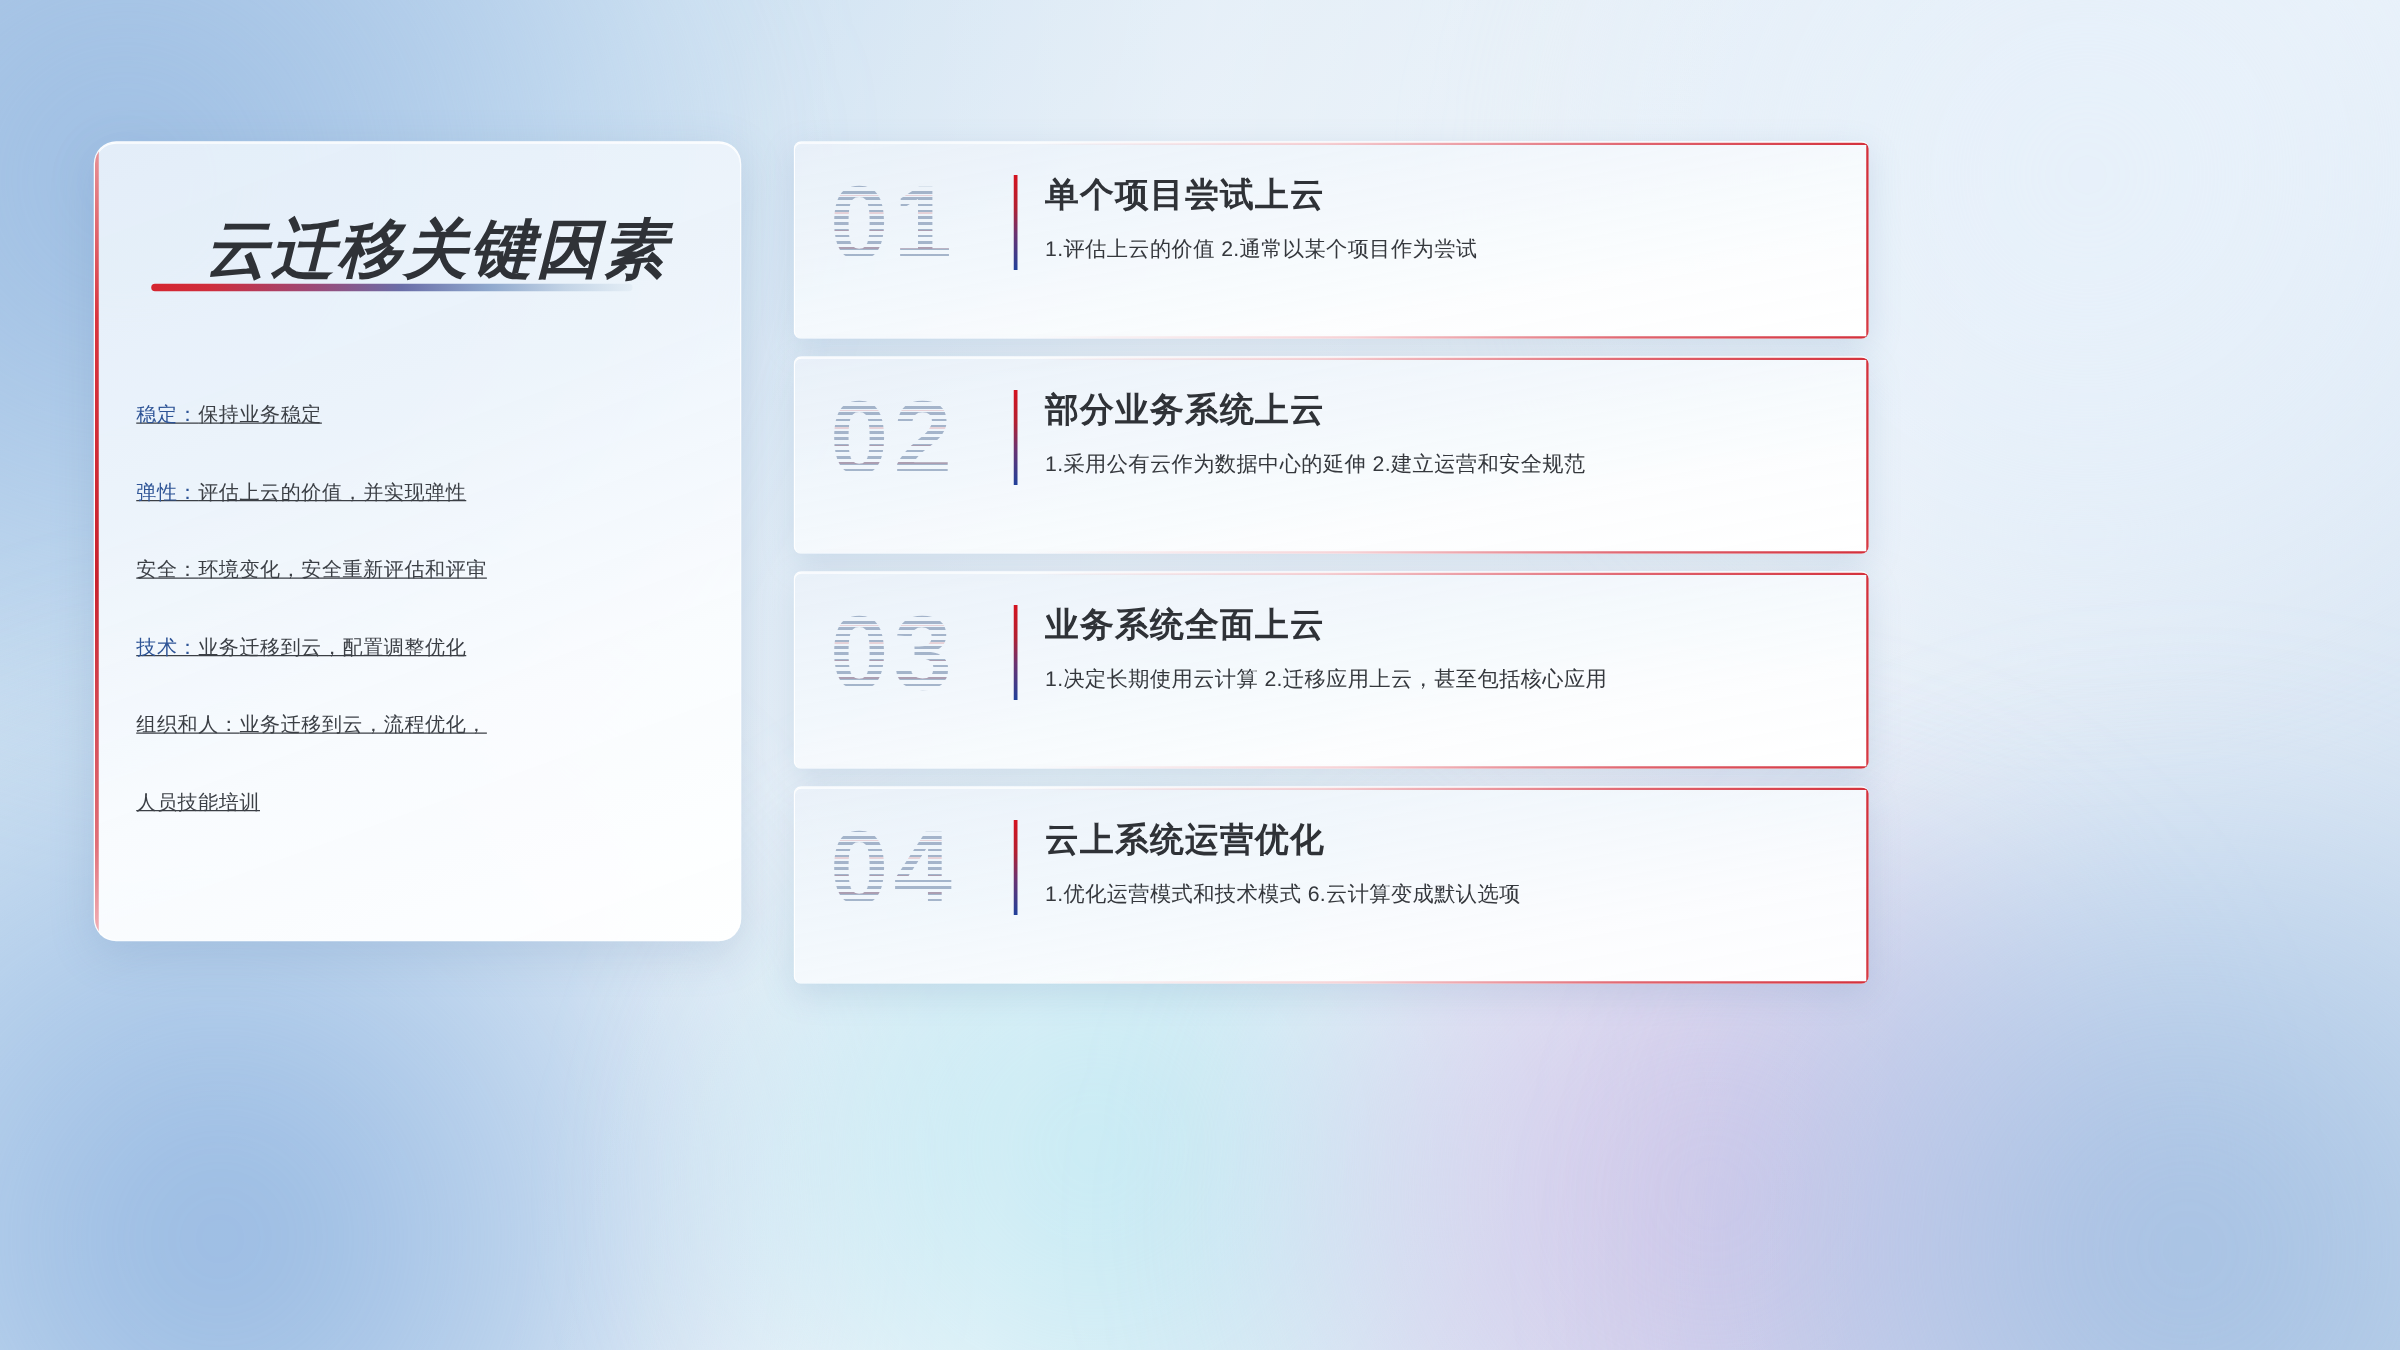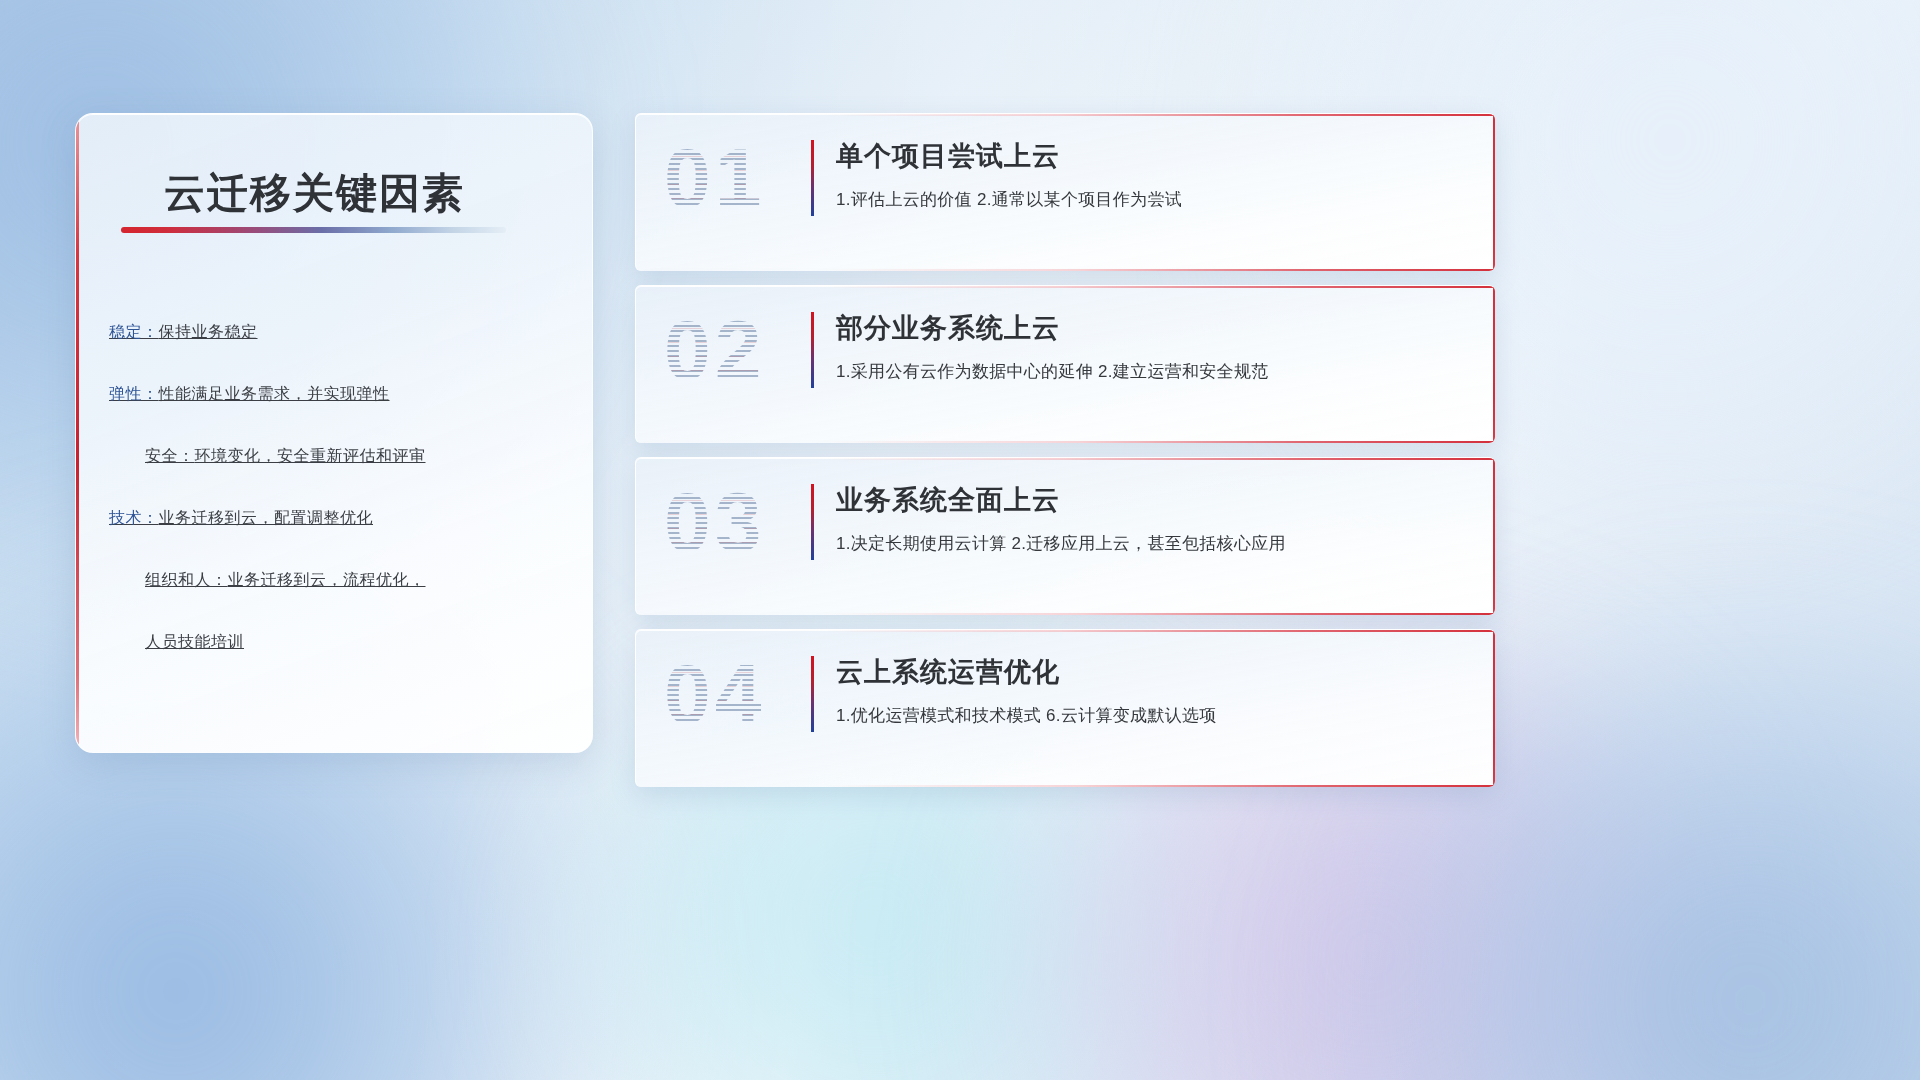--- a/index.html
+++ b/index.html
@@ -65,34 +65,35 @@
     border:1px solid rgba(255,255,255,.85);
     box-shadow:0 10px 36px rgba(90,125,170,.20), inset 0 1px 0 rgba(255,255,255,.9);
     overflow:hidden;
   }
   #left-panel-accent{
     position:absolute; left:0; top:0; width:2.5px; height:100%;
     background:linear-gradient(180deg,#e8969a 0%, #d8353f 22%, #c8222e 55%, #e06f78 88%, #f3b6bb 100%);
   }
   #panel-title{
     position:absolute; left:88px; top:52px;
-    font-size:41px; font-weight:bold; color:#2f3237; letter-spacing:2px;
+    font-size:51px; font-weight:bold; color:#2f3237; letter-spacing:2px;
     white-space:nowrap;
+    font-style:italic;
   }
   #panel-title-rule{
     position:absolute; left:45px; top:113px; width:385px; height:6px;
     border-radius:3px;
     background:linear-gradient(90deg,#d5252f 0%, #cf2d3c 12%, #9b4a78 34%, #6a6ea8 52%, #8fa8cd 70%, #c3d4e6 86%, #e4eef6 100%);
   }
   .panel-line{
     position:absolute; left:33px;
     font-size:16px; color:#3b3f45; white-space:nowrap; letter-spacing:.5px;text-decoration:underline;
   }
   .panel-line .lbl-blue{ color:#2e5496; }
-  .panel-line .lbl-dark{ color:#3b3f45;margin-left:36px; }
+  .panel-line .lbl-dark{ color:#3b3f45; }
 
   
   .card{
     position:absolute; left:635px; width:860px; height:158px;
     border-radius:6px;
     background:linear-gradient(170deg, rgba(234,241,249,.88) 0%, rgba(243,248,252,.92) 40%, rgba(252,253,254,.96) 72%, rgba(255,255,255,.98) 100%);
     border-top:1px solid rgba(255,255,255,.9);
     border-left:1px solid rgba(255,255,255,.85);
     box-shadow:0 8px 26px rgba(90,125,170,.18), inset 0 1px 0 rgba(255,255,255,.9);
     overflow:hidden;
@@ -160,21 +161,21 @@
 
 <div id="left-panel">
   <div id="left-panel-accent"></div>
   <div id="panel-title">云迁移关键因素</div>
   <div id="panel-title-rule"></div>
 
   <div class="panel-line" style="top:208px">
     <span class="lbl-blue">稳定：</span><span>保持业务稳定</span>
   </div>
   <div class="panel-line" style="top:270px">
-    <span class="lbl-blue">弹性：</span><span>性能满足业务需求，并实现弹性</span>
+    <span class="lbl-blue">弹性：</span><span>评估上云的价值，并实现弹性</span>
   </div>
   <div class="panel-line" style="top:332px">
     <span class="lbl-dark">安全：</span><span>环境变化，安全重新评估和评审</span>
   </div>
   <div class="panel-line" style="top:394px">
     <span class="lbl-blue">技术：</span><span>业务迁移到云，配置调整优化</span>
   </div>
   <div class="panel-line" style="top:456px">
     <span class="lbl-dark">组织和人：</span><span>业务迁移到云，流程优化，</span>
   </div>

